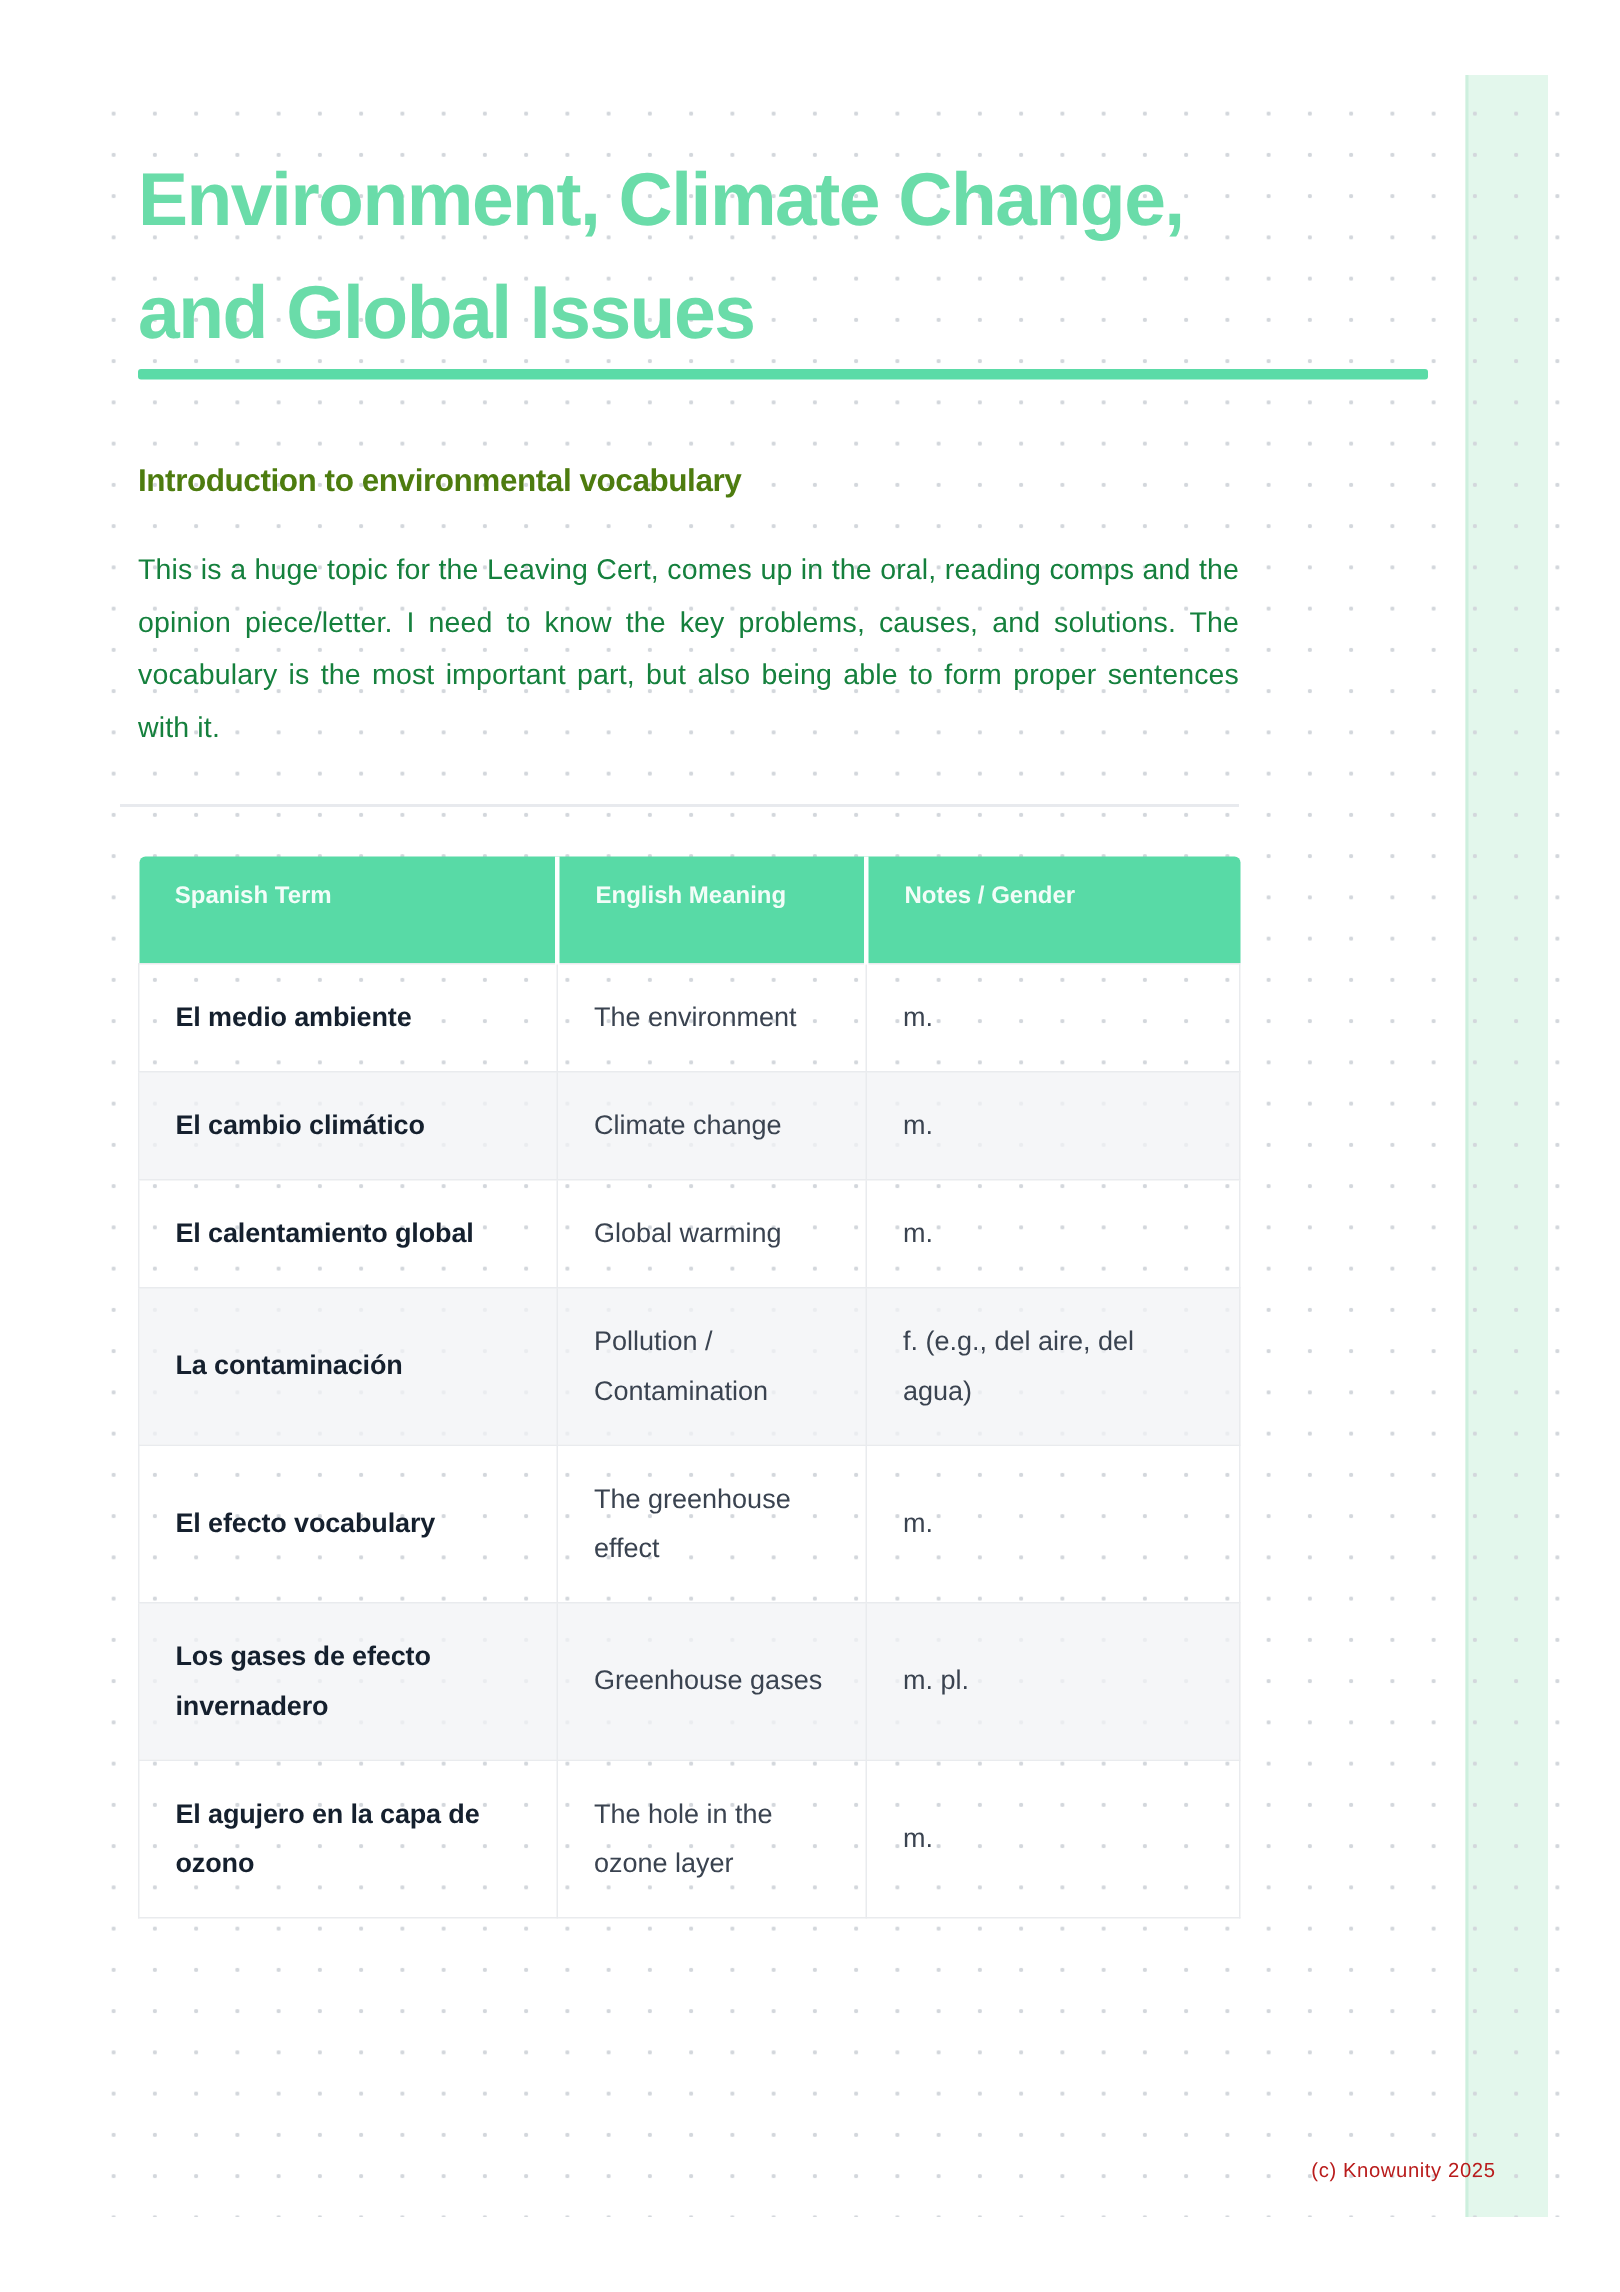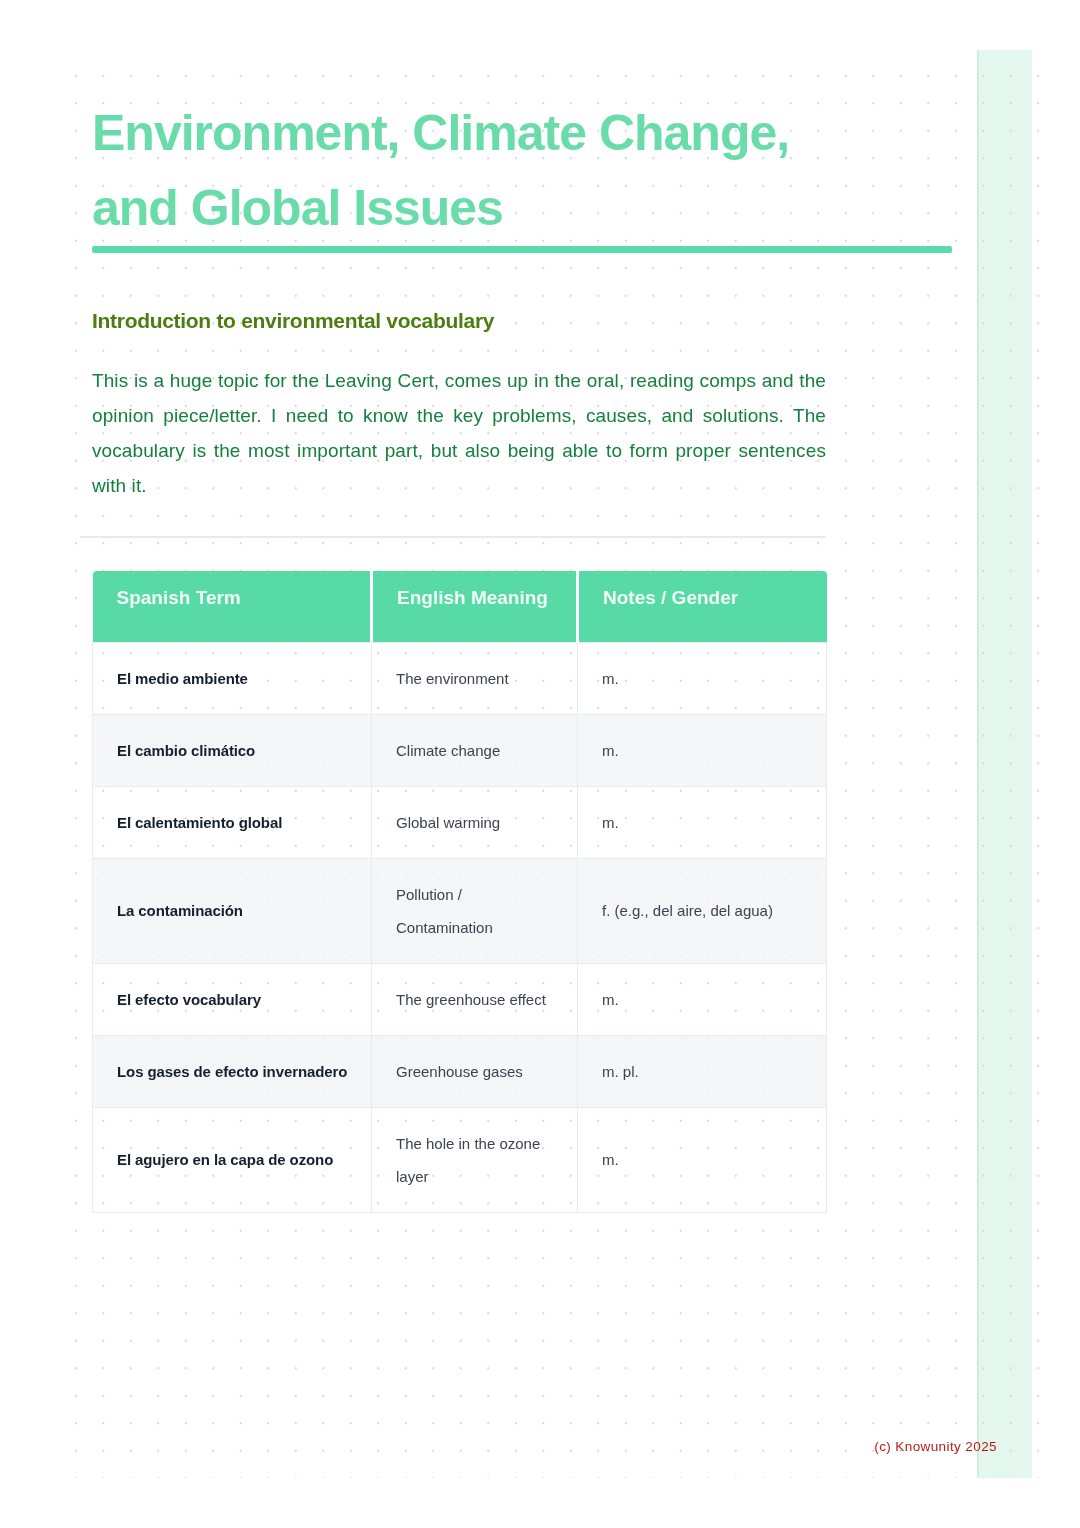--- a/index.html
+++ b/index.html
@@ -74,34 +74,34 @@
     border-collapse: collapse;
     table-layout: fixed;
   }
   table.vocab col.c1 { width: 279px; }
   table.vocab col.c2 { width: 206px; }
   table.vocab col.c3 { width: 249px; }
 
   table.vocab thead th {
     background: #58daa6;
     color: #f2fdf8;
-    font-size: 19px; font-weight: 700;
+    font-size: 16px; font-weight: 700;
     text-align: left;
     height: 71px;
     padding: 0 20px 16px 24px;
     vertical-align: middle;
     border-right: 3px solid #ffffff;
   }
   table.vocab thead th:first-child { border-top-left-radius: 4px; }
   table.vocab thead th:last-child  { border-right: none; border-top-right-radius: 4px; }
 
   table.vocab tbody td {
     border: 1px solid #e9ebee;
     padding: 19px 20px 19px 24px;
-    font-size: 15px; line-height: 33px;
+    font-size: 18px; line-height: 33px;
     color: #3a4350;
     vertical-align: middle;
     background: transparent;
   }
   table.vocab tbody tr.even td { background: rgba(241,243,246,0.75); }
   table.vocab tbody td.term strong {
     font-weight: 700; color: #15202e; letter-spacing: -0.1px;
   }
 
   .watermark {

